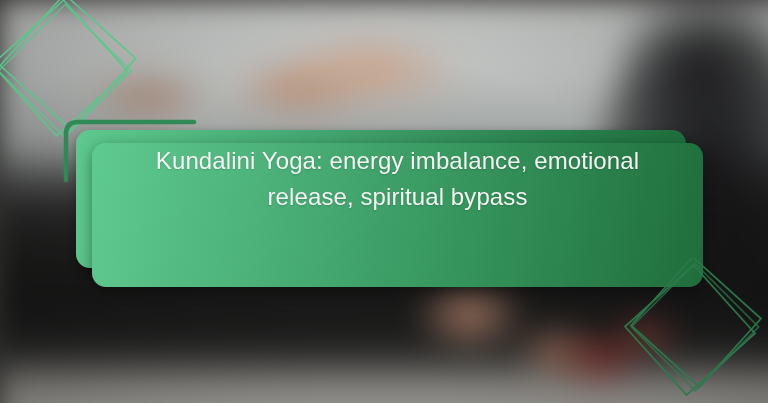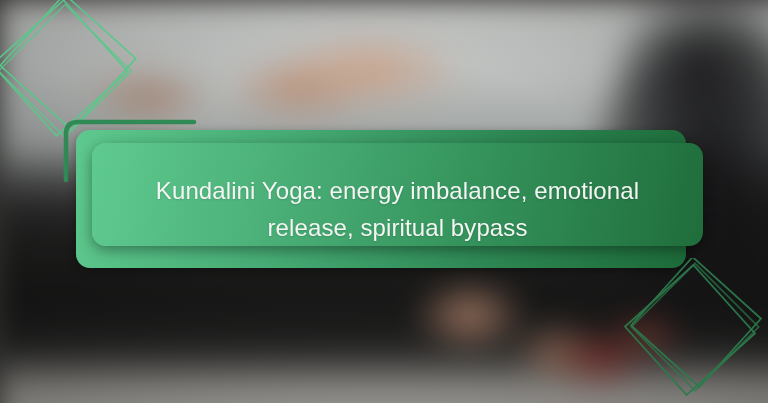--- a/index.html
+++ b/index.html
@@ -84,25 +84,25 @@
     border-radius: 14px;
   }
   .card-back {
     left: 76px;  top: 130px;
     width: 610px; height: 138px;
     background: linear-gradient(100deg, #5ec98e 0%, #46ab74 34%, #2f8a56 66%, #1d6b39 100%);
     box-shadow: 0 3px 10px rgba(0,0,0,0.34);
   }
   .card-front {
     left: 92px; top: 143px;
-    width: 611px; height: 103px;
+    width: 611px; height: 144px;
     background: linear-gradient(100deg, #5fca8f 0%, #4cb27a 28%, #37975f 58%, #1f6d3b 100%);
     box-shadow: 0 4px 14px rgba(0,0,0,0.38);
     display: flex;
-    align-items: flex-end;
+    align-items: flex-start;
     justify-content: center;
   }
   .card-title {
     color: #f4f5f4;
     font-size: 24px;
     font-weight: 400;
     line-height: 1.52;
     text-align: center;
     letter-spacing: 0.1px;
     max-width: 520px;

